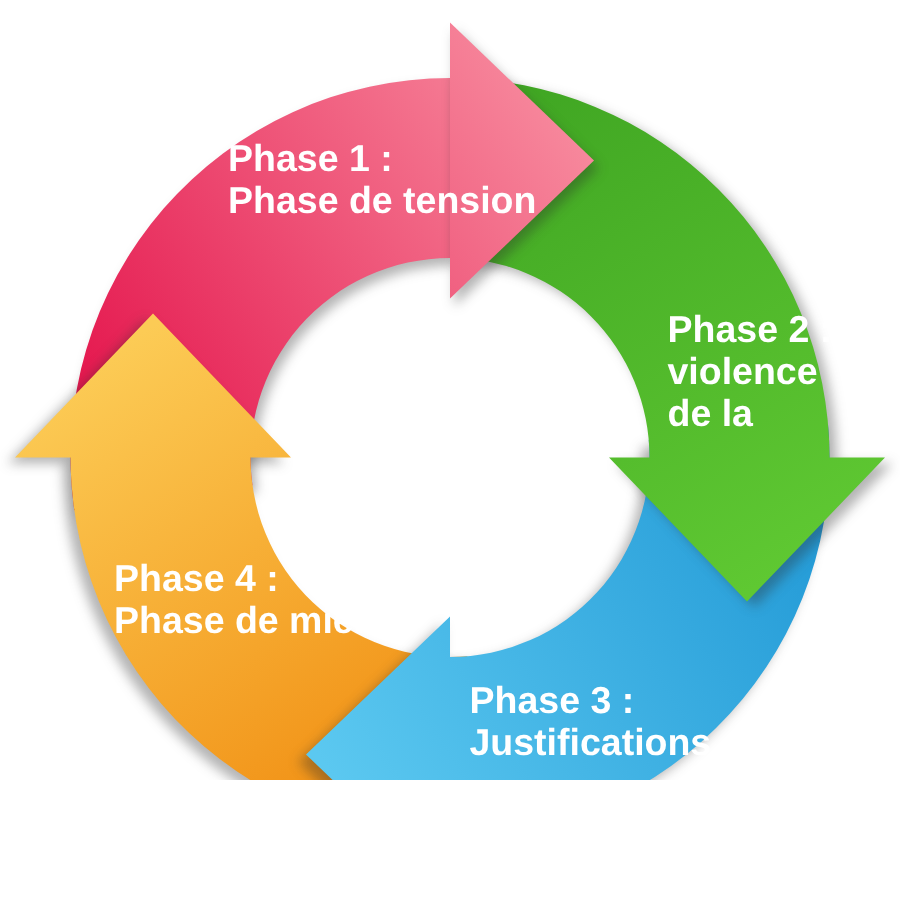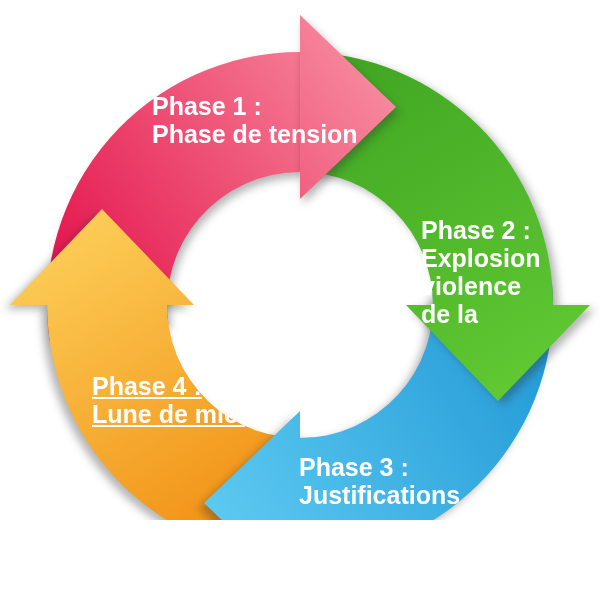--- a/index.html
+++ b/index.html
@@ -22,23 +22,23 @@
   .label {
     position: absolute;
     color: #ffffff;
     font-weight: 700;
     font-size: 25px;
     line-height: 28px;
     white-space: nowrap;
     letter-spacing: 0;
   }
   #label-1 { left: 152px; top: 92px;  }
-  #label-2 { left: 421px; top: 206px; margin-top: 10px; }
-  #label-3 { left: 299px; top: 453px; }
-  #label-4 { left: 92px;  top: 372px; text-decoration: underline; }
+  #label-2 { left: 445px; top: 206px; }
+  #label-3 { left: 313px; top: 453px; }
+  #label-4 { left: 76px;  top: 372px; }
 </style>
 </head>
 <body>
 
 <div class="stage">
 
   <svg width="600" height="600" viewBox="0 0 600 600" aria-hidden="true">
     <defs>
       <linearGradient id="grad-p1" gradientUnits="userSpaceOnUse" x1="60" y1="330" x2="396" y2="100">
         <stop offset="0%" stop-color="#E30D47"></stop>
@@ -72,28 +72,27 @@
     <path class="sh-pink" fill="url(#grad-p1)" d="M300,15 L396,107 L300,199 Z"></path>
   </svg>
 
   <div class="label" id="label-1">
     <div>Phase 1 :</div>
     <div>Phase de tension</div>
   </div>
 
   <div class="label" id="label-2">
     <div>Phase 2 :</div>
-    <div>Explosion</div>
     <div>violence</div>
     <div>de la</div>
   </div>
 
   <div class="label" id="label-3">
     <div>Phase 3 :</div>
     <div>Justifications</div>
   </div>
 
   <div class="label" id="label-4">
     <div>Phase 4 :</div>
-    <div>Lune de miel</div>
+    <div>Phase de miel</div>
   </div>
 
 </div>
 
 </body></html>

